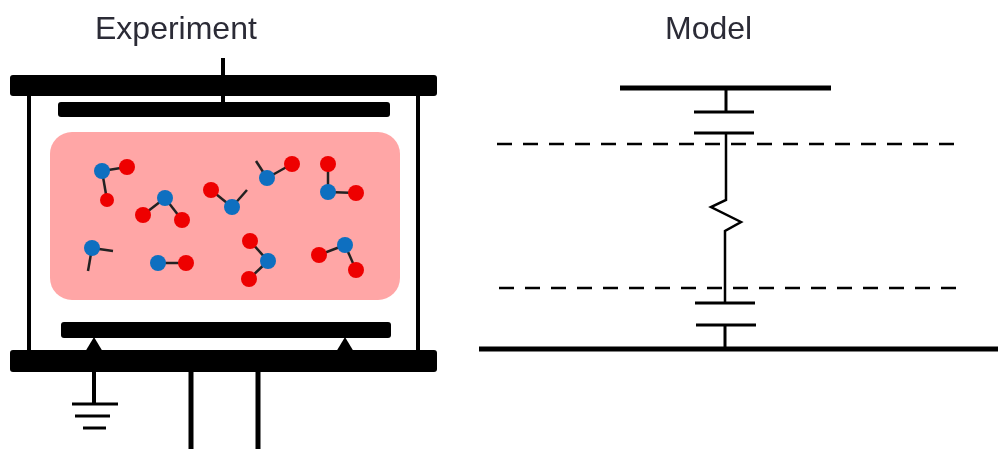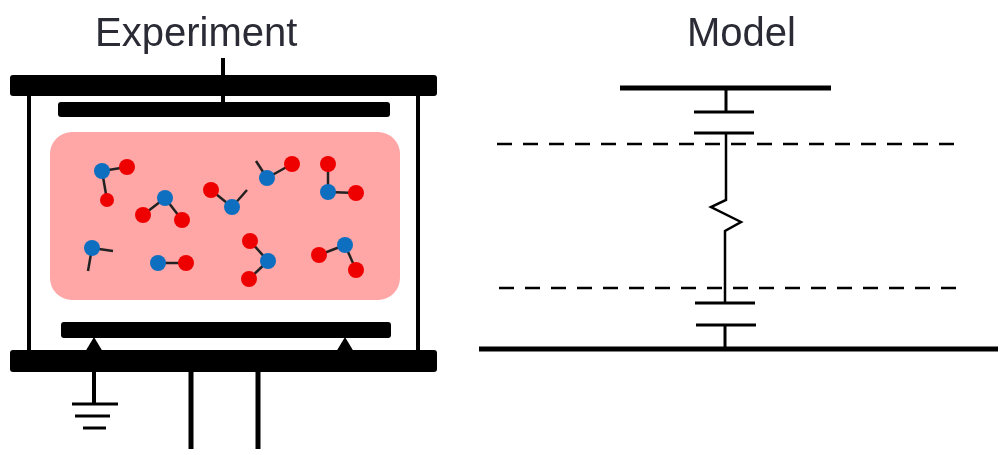--- a/index.html
+++ b/index.html
@@ -1,19 +1,19 @@
 <!DOCTYPE html>
 <html><head>
   <meta charset="utf-8">
   <style>
     html, body { margin: 0; padding: 0; background: #ffffff; }
     body { width: 1000px; height: 455px; position: relative; overflow: hidden; font-family: "Liberation Sans", sans-serif; }
-    .title { position: absolute; font-family: "Liberation Sans", sans-serif; font-size: 40px; color: #2b2b36; line-height: 1; }
+    .title { position: absolute; font-family: "Liberation Sans", sans-serif; font-size: 32px; color: #2b2b36; line-height: 1; }
     #exp-title { left: 95px; top: 12px; }
-    #model-title { left: 665px; top: 12px; margin-left: 22px; }
+    #model-title { left: 665px; top: 12px; }
     svg { position: absolute; left: 0; top: 0; }
   </style>
 </head>
 <body>
 
 <div class="title" id="exp-title">Experiment</div>
 <div class="title" id="model-title">Model</div>
 
 <svg width="1000" height="455" viewBox="0 0 1000 455">
 

